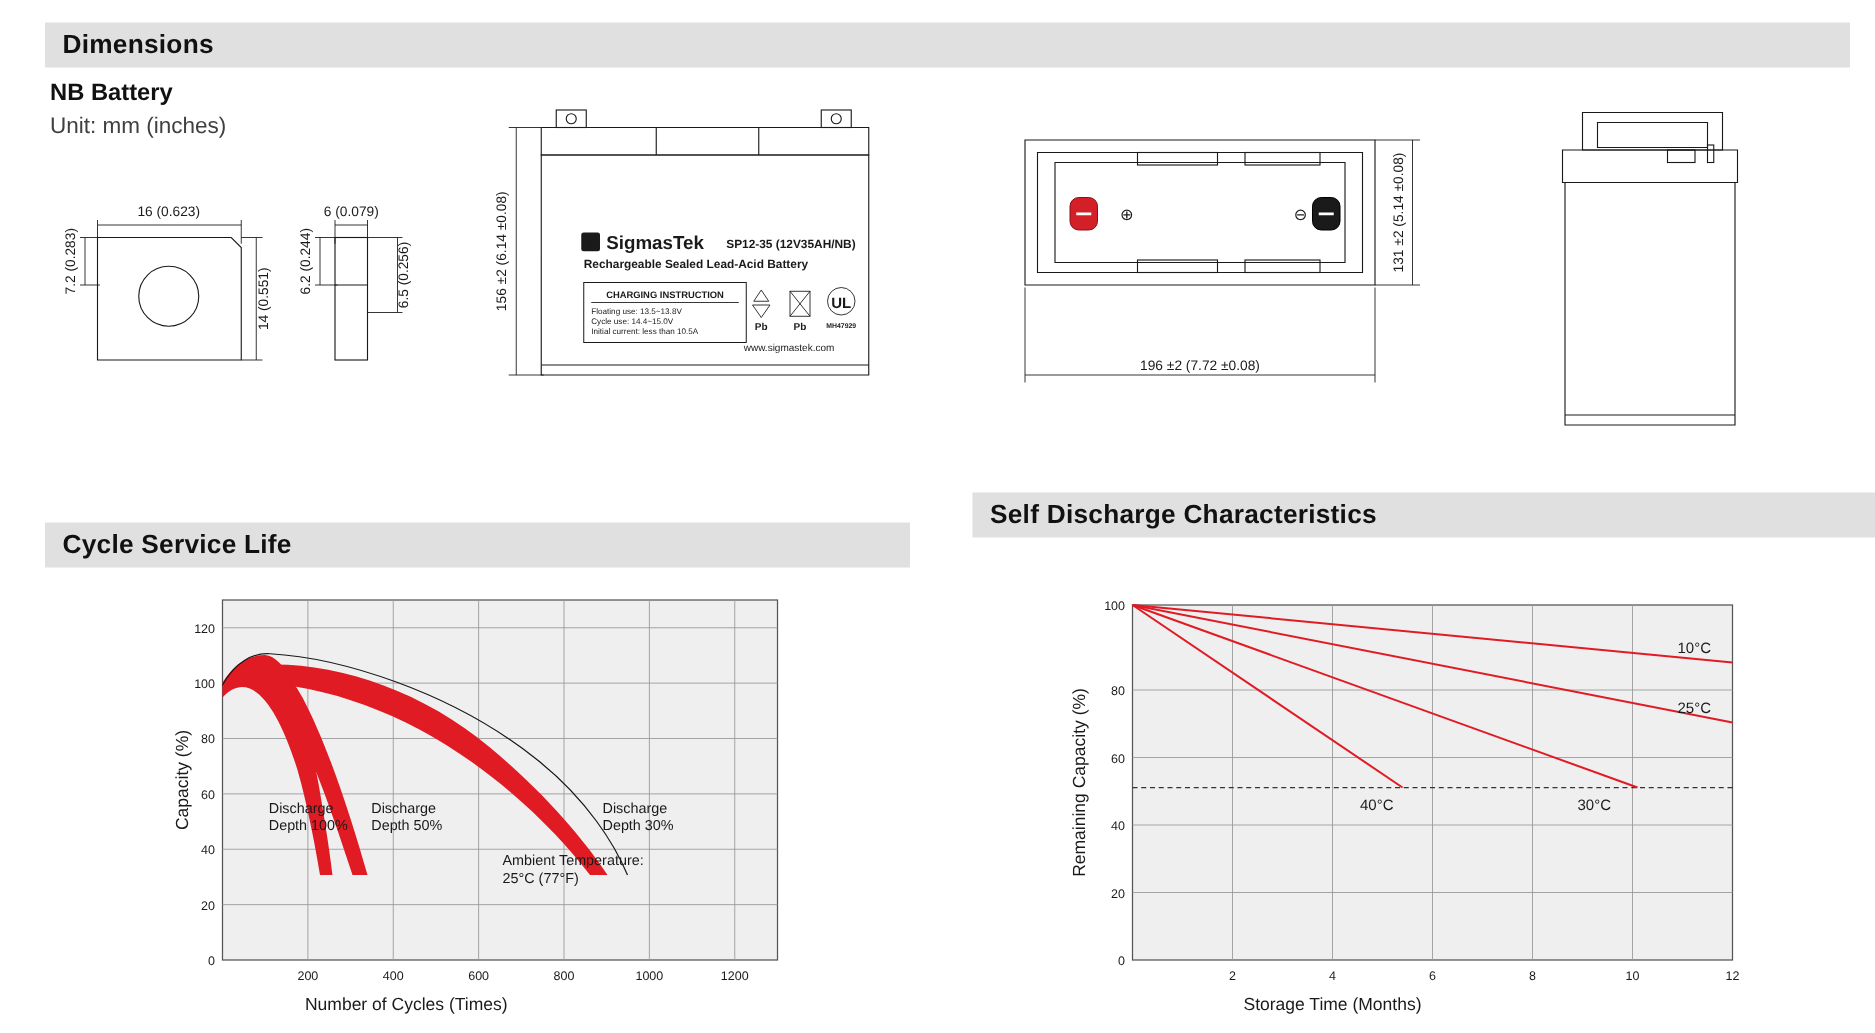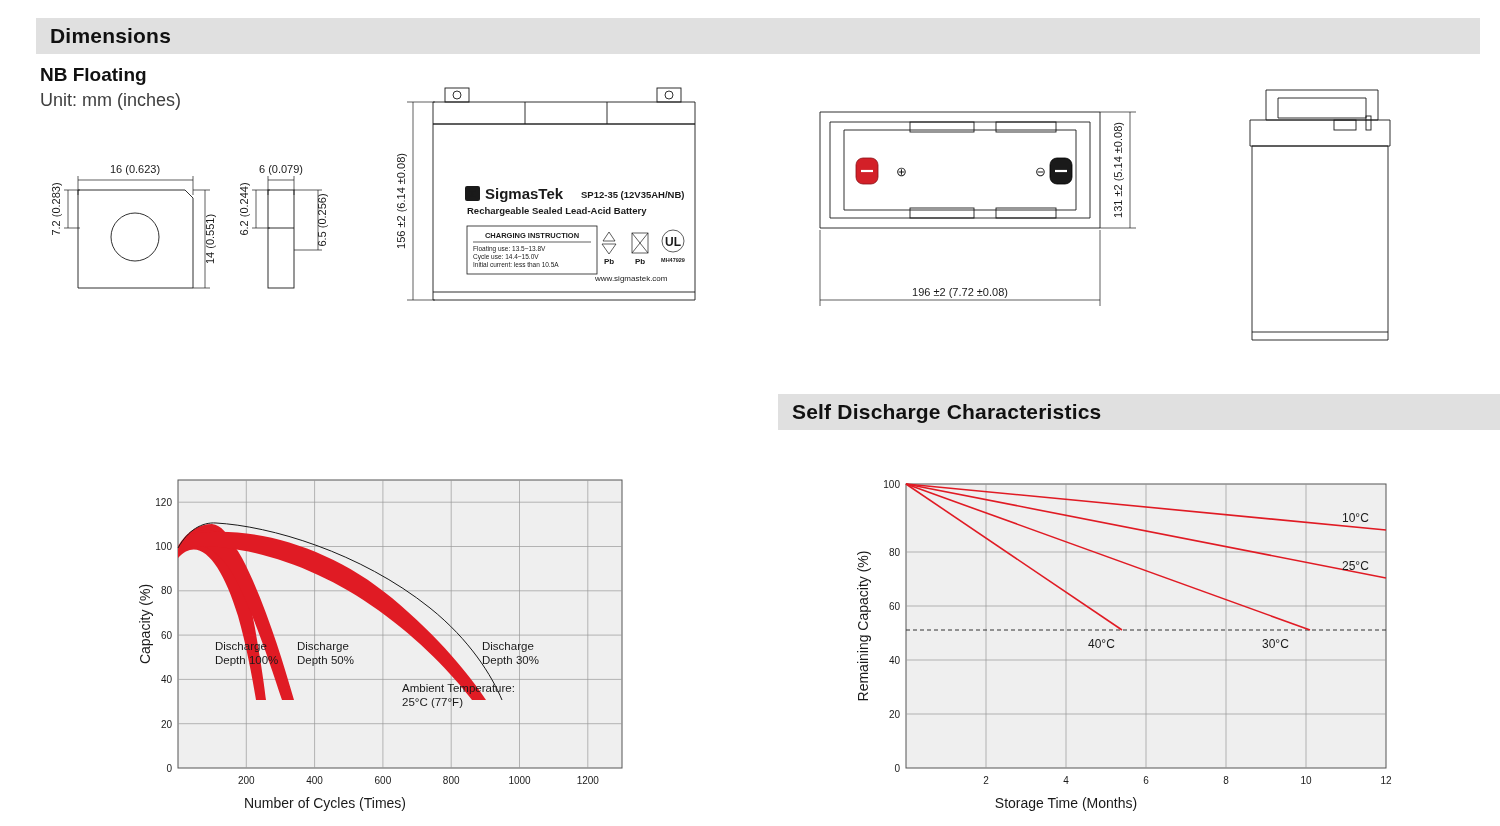--- a/index.html
+++ b/index.html
@@ -65,21 +65,21 @@
 </style>
 </head>
 <body>
 
 <div class="page">
 
   <div class="section-bar" id="dimensions-bar">
     <span class="title">Dimensions</span>
   </div>
 
-  <div id="nb-terminal-label">NB Floating</div>
+  <div id="nb-terminal-label">NB Battery</div>
   <div id="unit-label">Unit: mm (inches)</div>
 
   <svg class="svg-block" id="terminal-drawings" style="left:30px; top:140px;" width="350" height="200" viewBox="0 0 350 200">
 
     <path class="ln-thin" d="M 48 50 L 155 50 L 163 58 L 163 148 L 48 148 Z"></path>
     <circle class="ln-thin" cx="105" cy="97" r="24"></circle>
 
     <line class="ln-dim" x1="48" y1="40" x2="163" y2="40"></line>
     <line class="ln-dim" x1="48" y1="36" x2="48" y2="55"></line>
     <line class="ln-dim" x1="163" y1="36" x2="163" y2="55"></line>
@@ -210,20 +210,23 @@
     <path class="ln-thin" d="M 48 20 L 136 20 L 136 40 L 48 40 Z"></path>
 
     <path class="ln-thin" d="M 20 42 L 160 42 L 160 68 L 20 68 Z"></path>
     <rect class="ln-thin" x="104" y="42" width="22" height="10" fill="#ffffff"></rect>
     <rect class="ln-thin" x="136" y="38" width="5" height="14" fill="#ffffff"></rect>
 
     <path class="ln-thin" d="M 22 68 L 158 68 L 158 262 L 22 262 Z"></path>
     <line class="ln-thin" x1="22" y1="254" x2="158" y2="254"></line>
   </svg>
 
+  <div class="section-bar" id="cycle-bar">
+    <span class="title">Cycle Service Life</span>
+  </div>
 
   <svg class="svg-block" id="cycle-chart" style="left:130px; top:468px;" width="520" height="345" viewBox="0 0 520 345">
 
     <rect class="plotbg" x="48" y="12" width="444" height="288"></rect>
 
     <line class="grid" x1="116.3" y1="12" x2="116.3" y2="300"></line>
     <line class="grid" x1="184.6" y1="12" x2="184.6" y2="300"></line>
     <line class="grid" x1="252.9" y1="12" x2="252.9" y2="300"></line>
     <line class="grid" x1="321.2" y1="12" x2="321.2" y2="300"></line>
     <line class="grid" x1="389.5" y1="12" x2="389.5" y2="300"></line>

